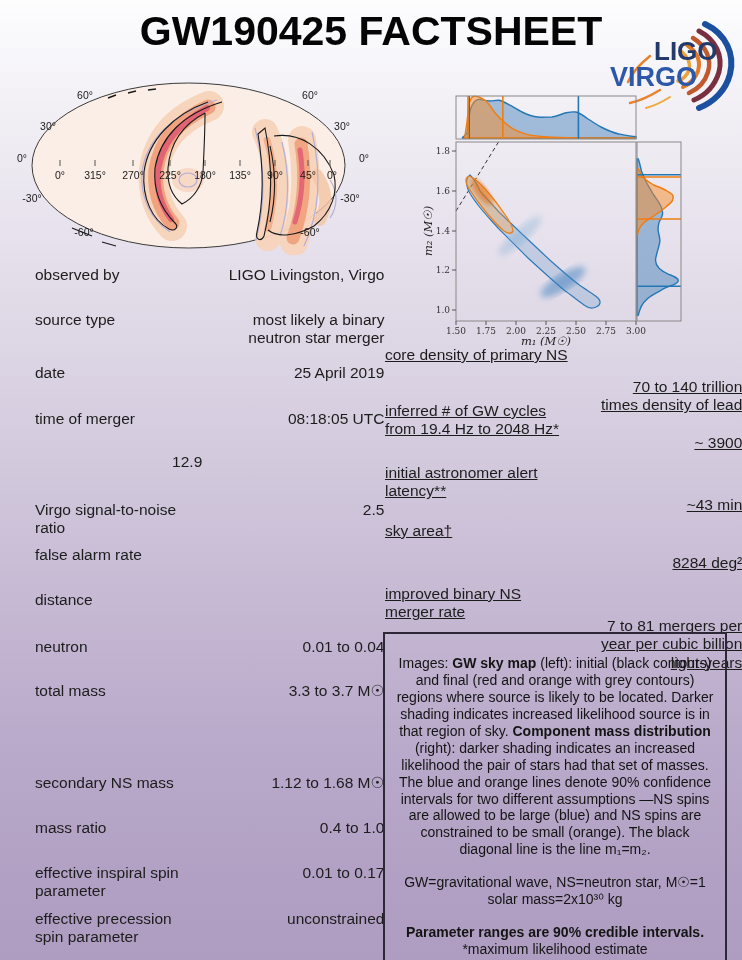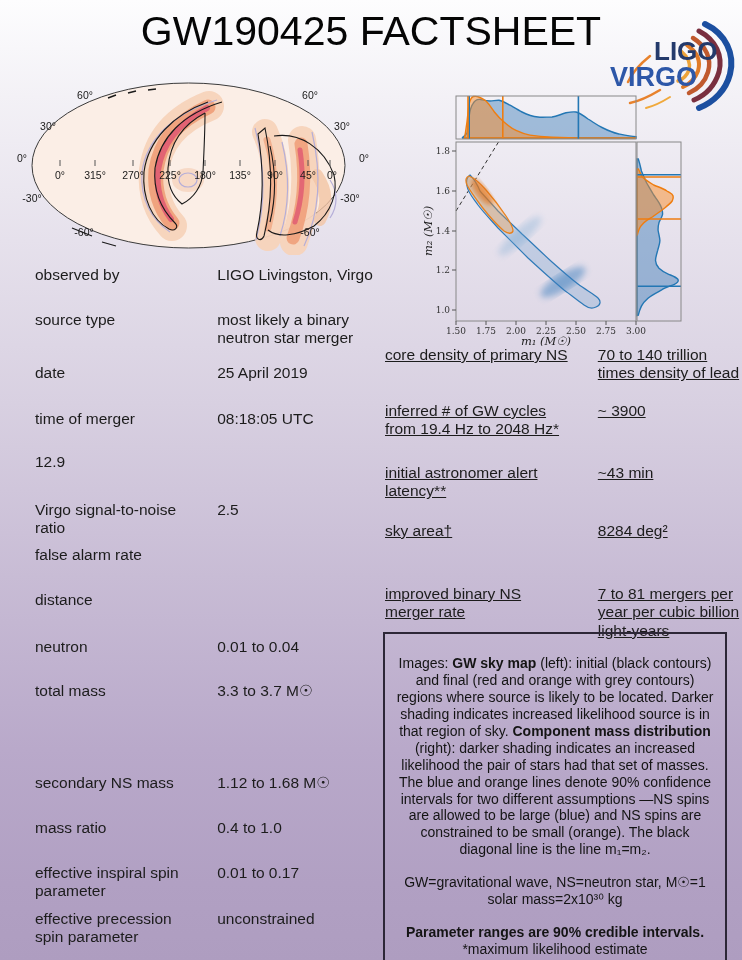--- a/index.html
+++ b/index.html
@@ -3,33 +3,33 @@
 <meta charset="utf-8">
 <style>
   html,body{margin:0;padding:0;}
   .page{
     position:relative; width:742px; height:960px; overflow:hidden;
     font-family:"Liberation Sans", sans-serif; color:#1c1c1c;
     background:linear-gradient(180deg,#fdfdfe 0%,#f3f1f6 10%,#e6e1ec 25%,#d8d0e1 42%,#c8bcd5 60%,#b9a9ca 78%,#b1a0c3 92%,#ae9dc0 100%);
   }
   .title{
     position:absolute; top:8px; left:0; width:100%; text-align:center;
-    font-size:41px; font-weight:normal; letter-spacing:0px; color:#050505;
+    font-size:41px; font-weight:bold; letter-spacing:0px; color:#050505;
   }
   .logo{position:absolute; top:18px; right:0; width:140px; height:95px;}
   .fig{position:absolute;}
   .lrow,.rrow{position:absolute; display:flex; justify-content:space-between; font-size:15.5px; line-height:1.18;gap:28px;}
   .lrow{left:35px; width:328px;}
   .rrow{left:385px; width:336px;text-decoration:underline;}
   .flabel{text-align:left;}
-  .fvalue{text-align:left;}
+  .fvalue{text-align:right;}
   .lrow .flabel{flex:0 0 47%;}
   .lrow .fvalue{flex:0 0 51%;}
   .rrow .flabel{flex:0 0 55%;}
-  .rrow .fvalue{flex:0 0 43%;}
+  .rrow .fvalue{flex:0 0 43%;margin-top:32px;}
   .caption{
     position:absolute; left:383px; top:632px; width:344px; box-sizing:border-box;
     border:2px solid #2d2737; padding:7px 8px 9px 8px; text-align:center;
     font-size:14px; line-height:1.21; color:#141414;
   }
   .cap-block{margin:14px 0 16px 0;}
   .cap-block:last-child{margin-bottom:0;}
   .cap-bold{font-weight:bold;}
   svg text{font-family:"Liberation Sans", sans-serif;}
   svg .tickfont{font-family:"DejaVu Serif", serif; font-size:9px; fill:#333;}

